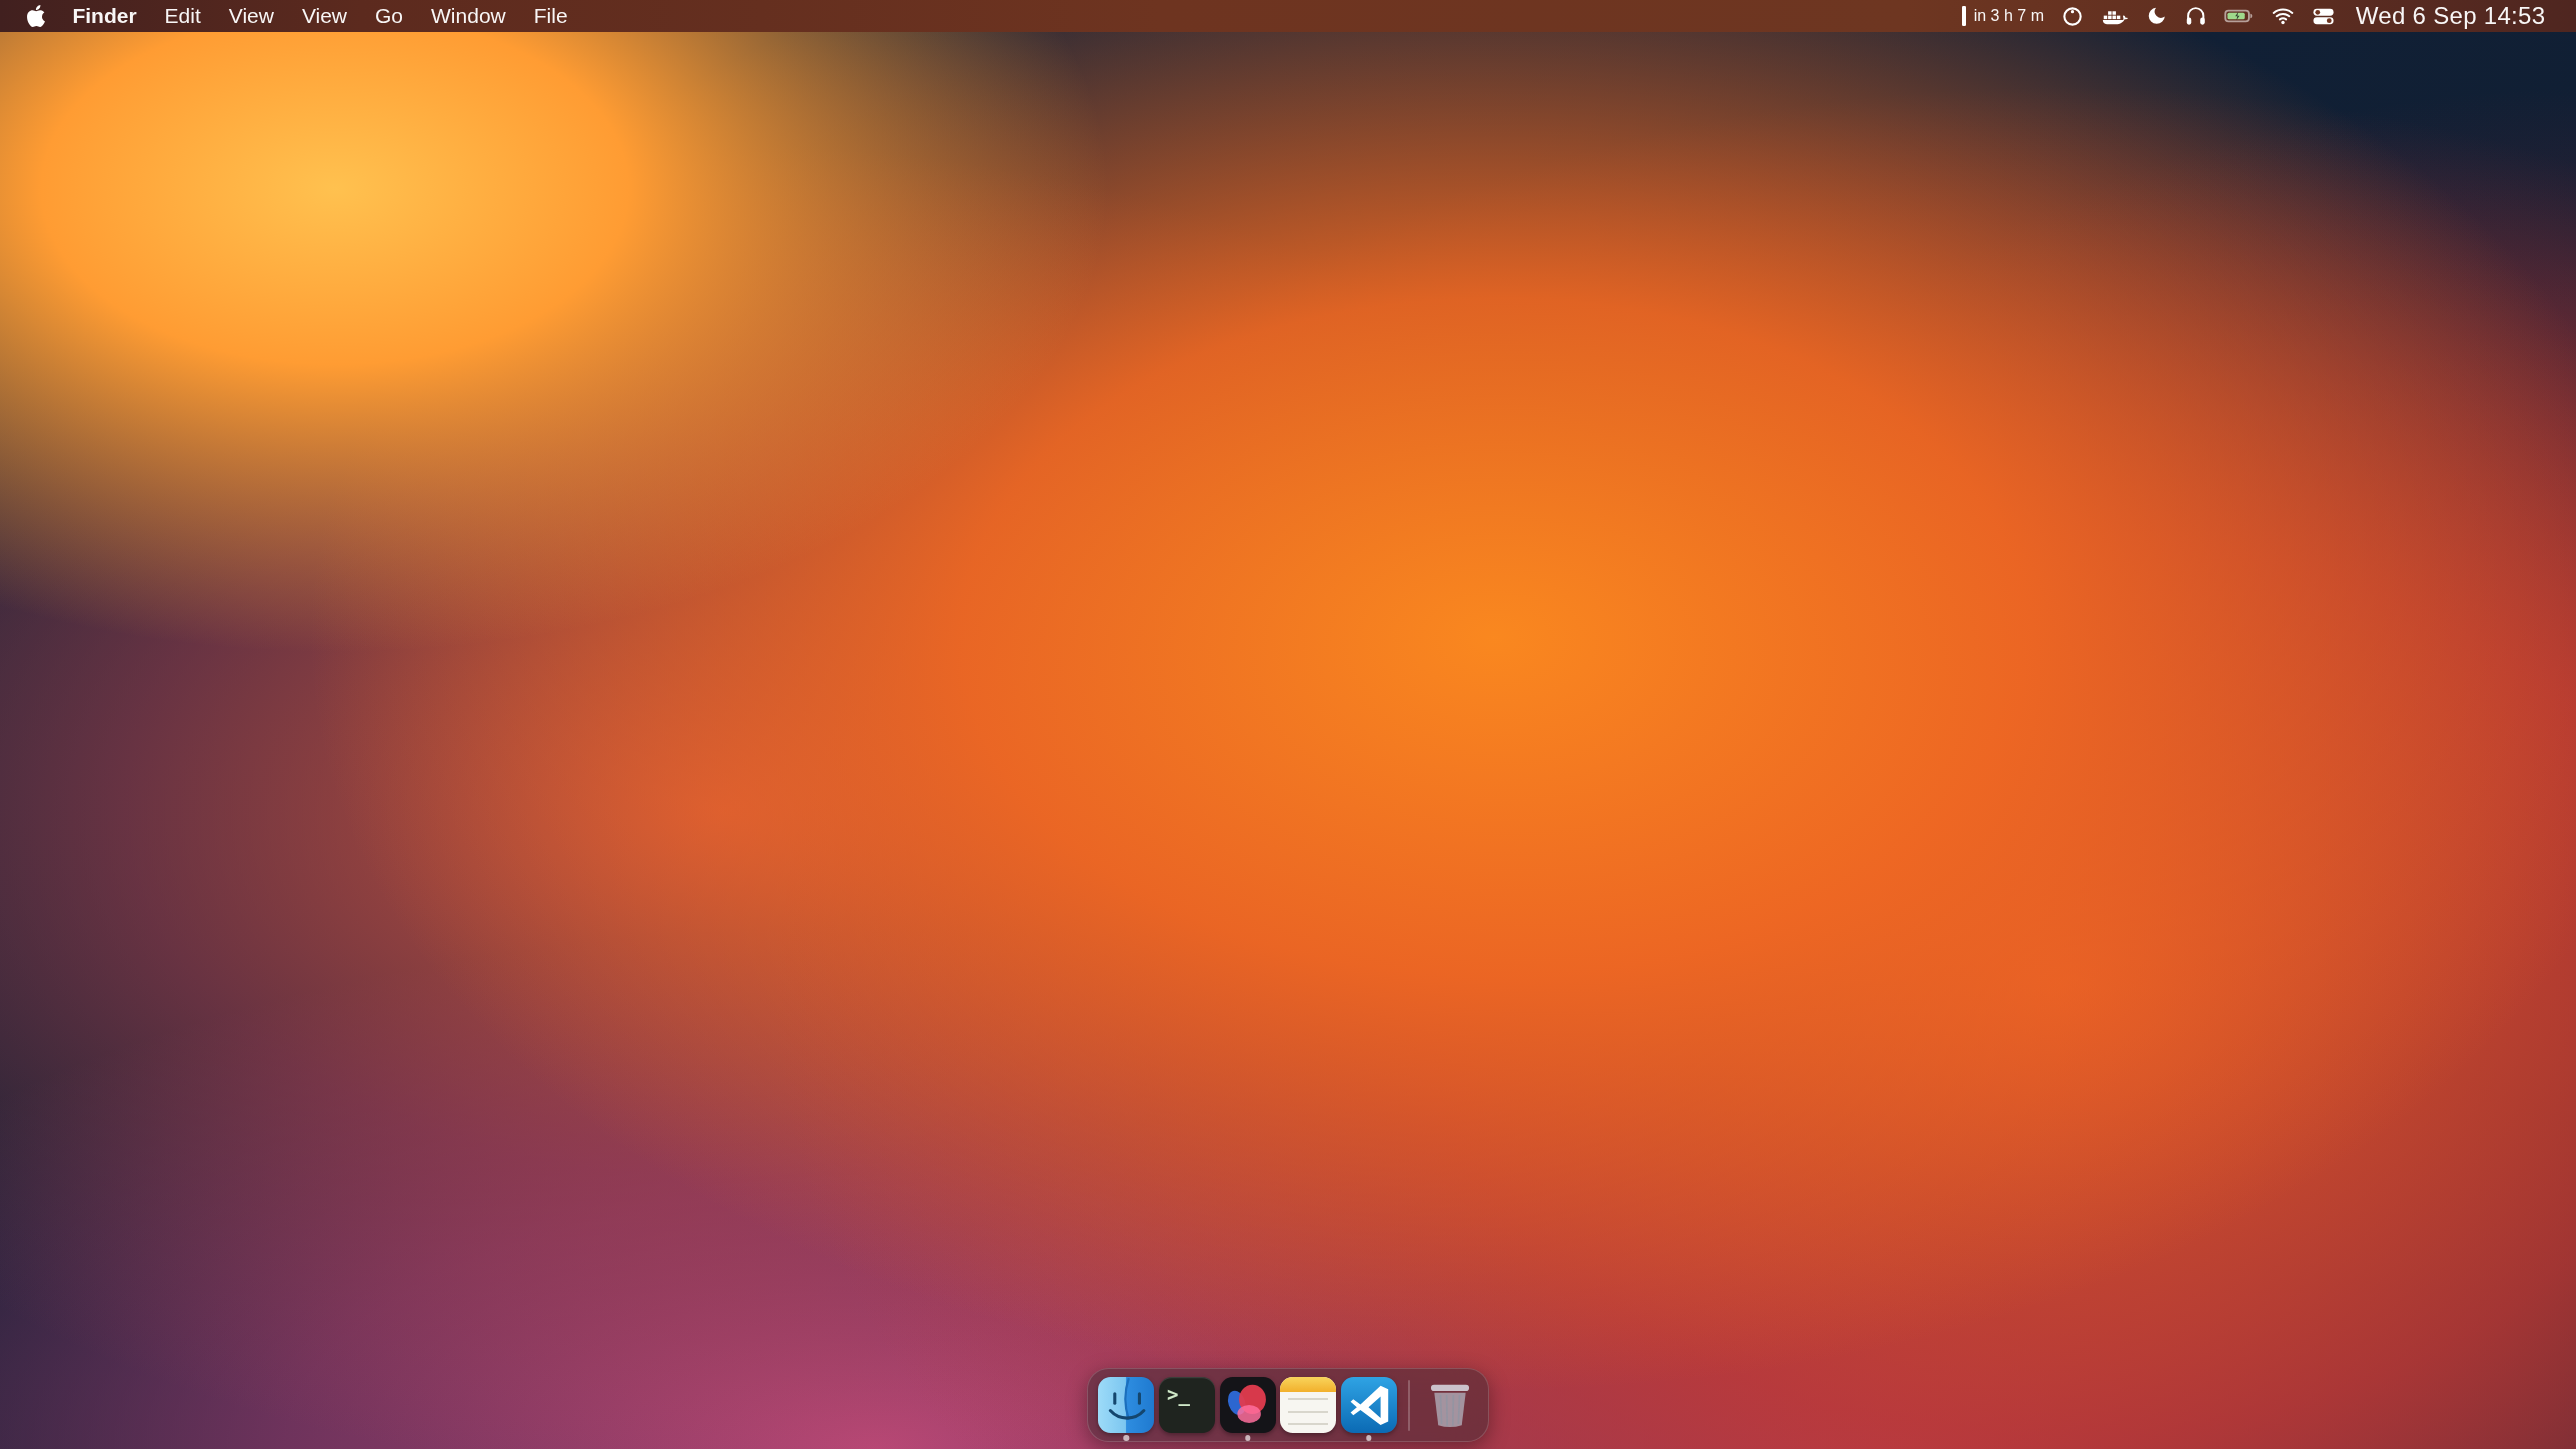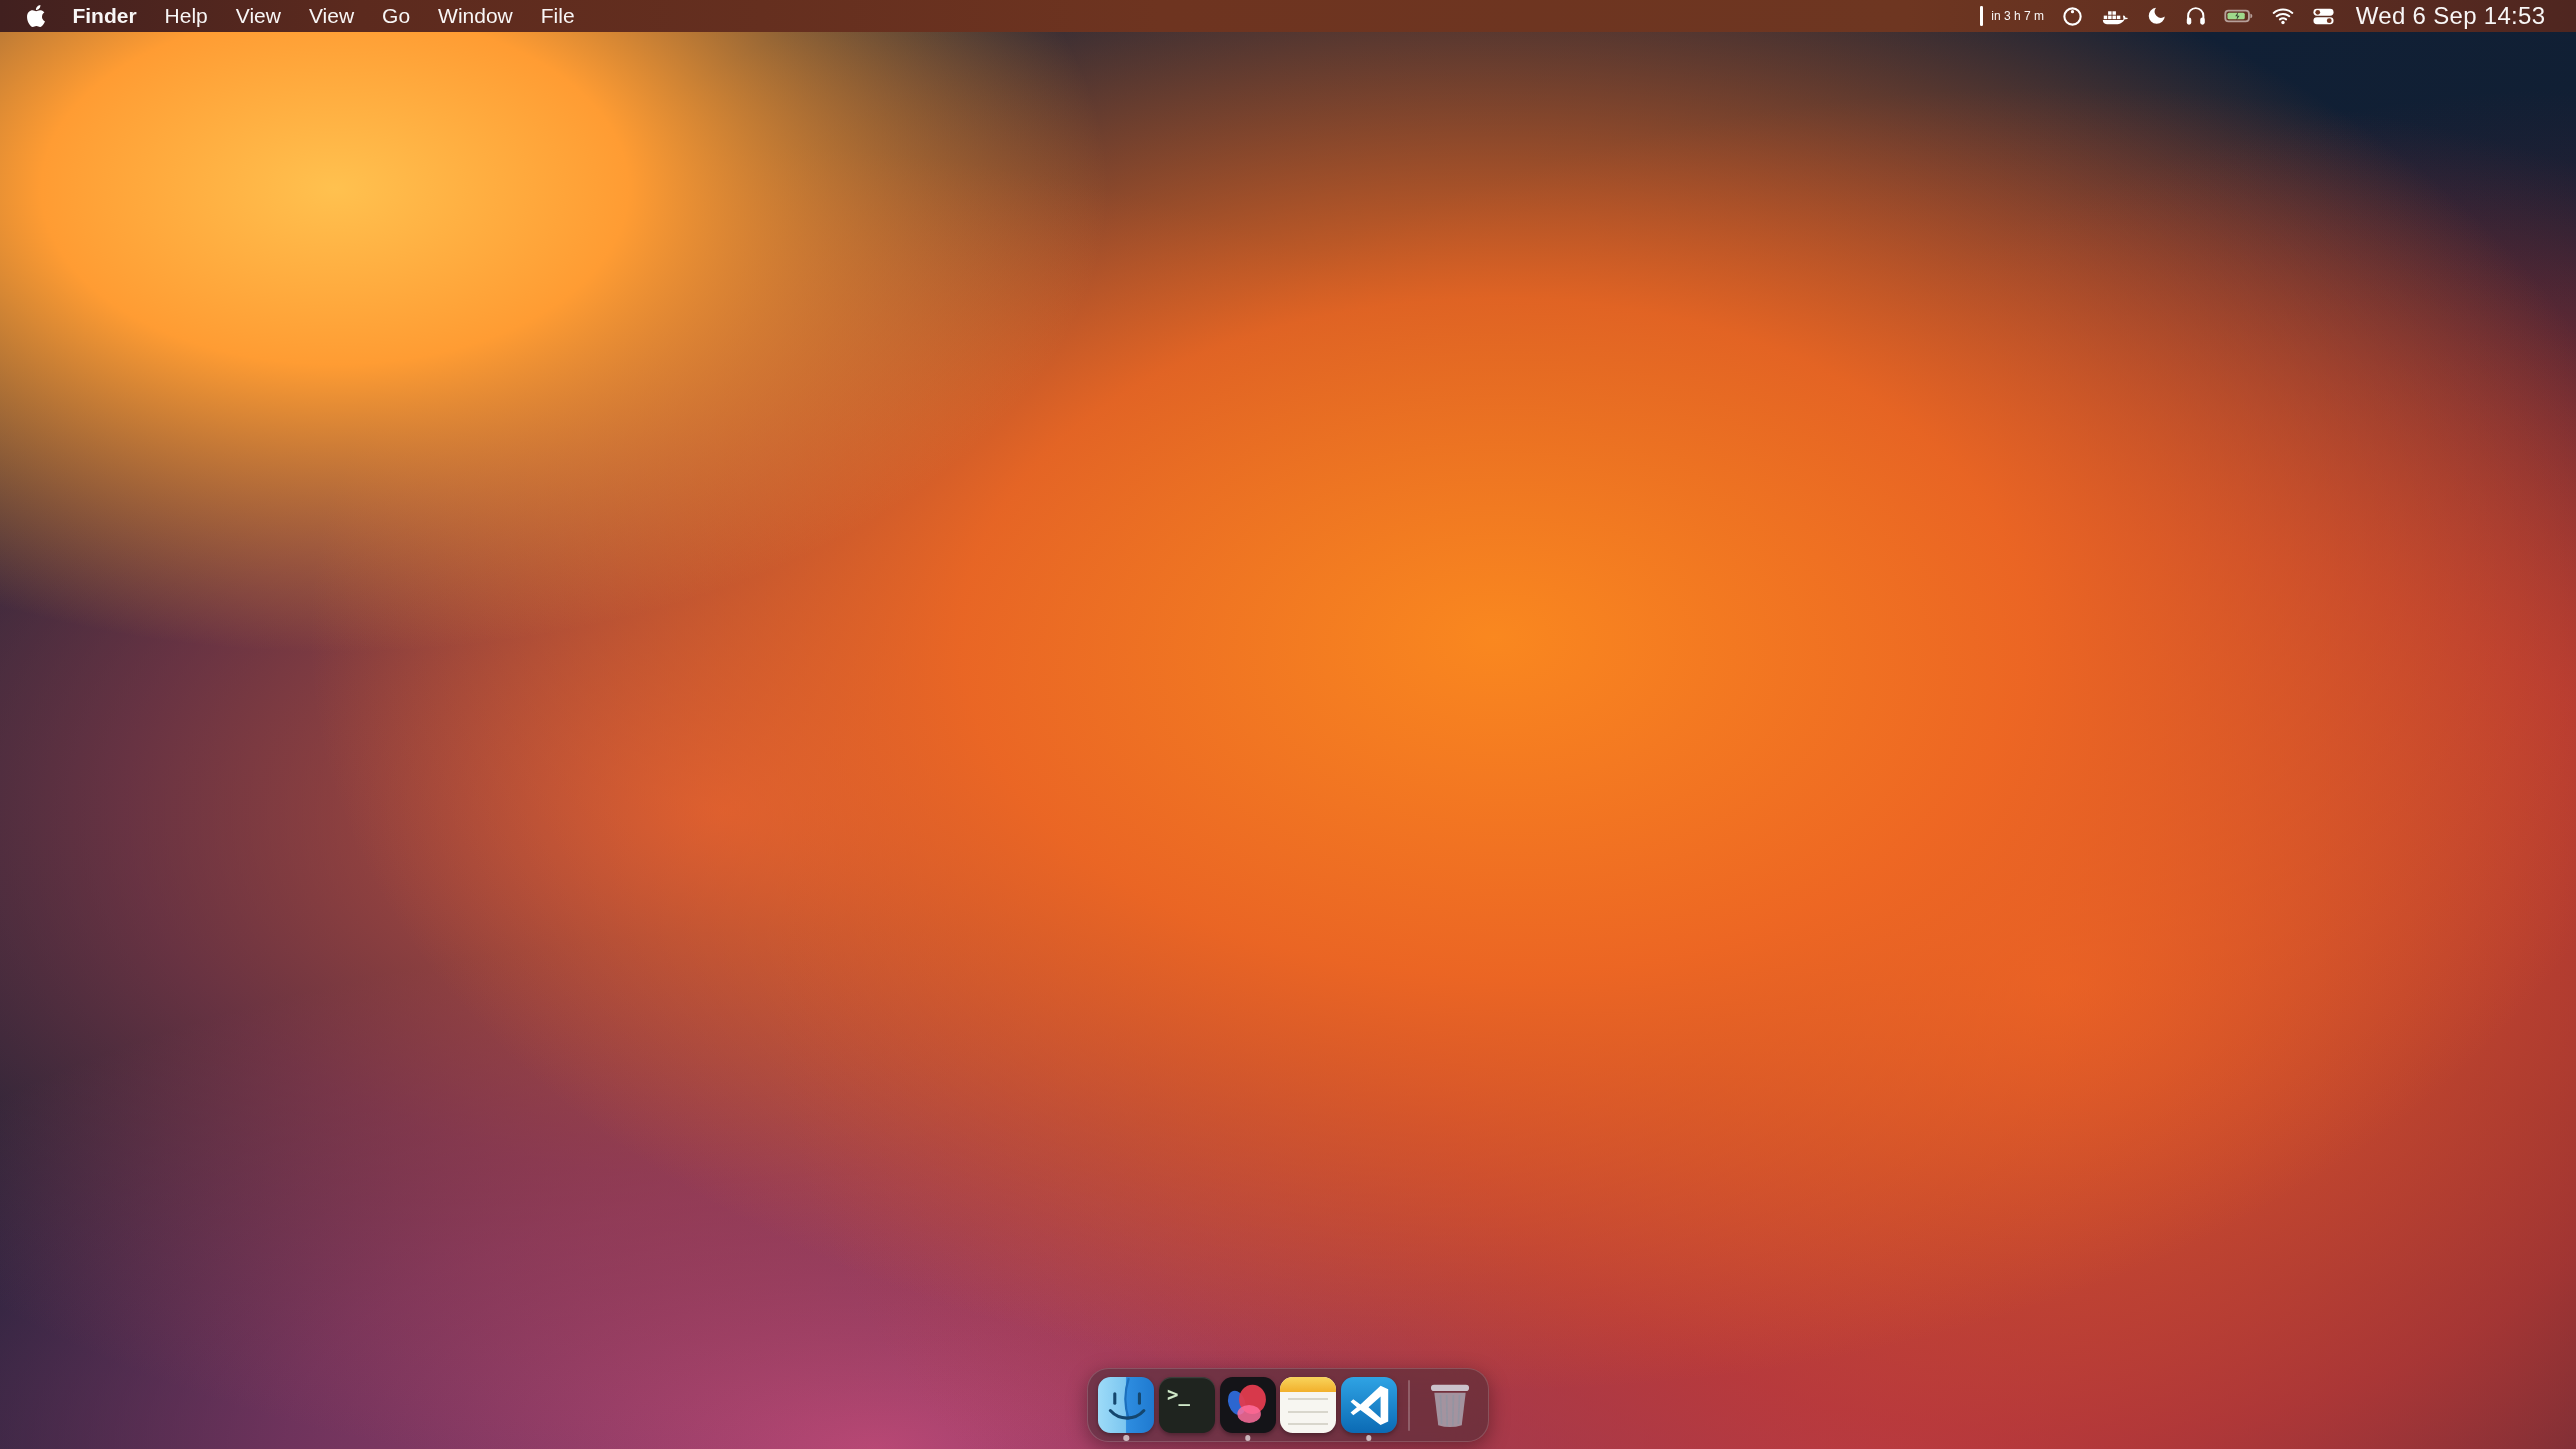--- a/index.html
+++ b/index.html
@@ -45,21 +45,21 @@
   }
   .mb-apple { padding: 0 13.4px 0 4px; }
   .mb-apple svg { width: 18px; height: 22px; display: block; }
   .mb-appname { font-weight: bold; }
   .mb-status { padding: 0 8.7px; }
   .mb-status svg { display: block; }
   .timer-bar {
     display: inline-block; width: 3.4px; height: 20px;
     background: #fff; border-radius: 1.3px; margin-right: 8px;
   }
-  .timer-text { font-size: 12px; }
+  .timer-text { font-size: 16px; }
   .mb-clock { padding: 0 2.7px 0 12px; font-size: 24px; letter-spacing: 0.3px; }
 
   
   .dock-wrap {
     position: absolute; bottom: 6.7px; left: 0; right: 0;
     display: flex; justify-content: center;
   }
   .dock {
     display: flex; align-items: center; gap: 4.7px;
     padding: 8px 10.7px;
@@ -128,21 +128,21 @@
 <div class="desktop">
 
   <div class="menubar">
     <div class="mb-left">
       <div class="mb-item mb-apple">
         <svg viewBox="0 0 814 1000" fill="#ffffff">
           <path d="M788.1 340.9c-5.8 4.5-108.2 62.2-108.2 190.5 0 148.4 130.3 200.9 134.2 202.2-.6 3.2-20.7 71.9-68.7 141.9-42.8 61.6-87.5 123.1-155.5 123.1s-85.5-39.5-164-39.5c-76.5 0-103.7 40.8-165.9 40.8s-105.6-57-155.5-127C46.7 790.7 0 663 0 541.8c0-194.4 126.4-297.5 250.8-297.5 66.1 0 121.2 43.4 162.7 43.4 39.5 0 101.1-46 176.3-46 28.5 0 130.9 2.6 198.3 99.2zm-234-181.5c31.1-36.9 53.1-88.1 53.1-139.3 0-7.1-.6-14.3-1.9-20.1-50.6 1.9-110.8 33.7-147.1 75.8-28.5 32.4-55.1 83.6-55.1 135.5 0 7.8 1.3 15.6 1.9 18.1 3.2.6 8.4 1.3 13.6 1.3 45.4 0 102.5-30.4 135.5-71.3z"></path>
         </svg>
       </div>
       <div class="mb-item mb-appname">Finder</div>
-      <div class="mb-item">Help</div>
+      <div class="mb-item">Edit</div>
       <div class="mb-item">View</div>
       <div class="mb-item">View</div>
       <div class="mb-item">Go</div>
       <div class="mb-item">Window</div>
       <div class="mb-item">File</div>
     </div>
 
     <div class="mb-right">
       <div class="mb-item mb-status">
         <span class="timer-bar"></span>

